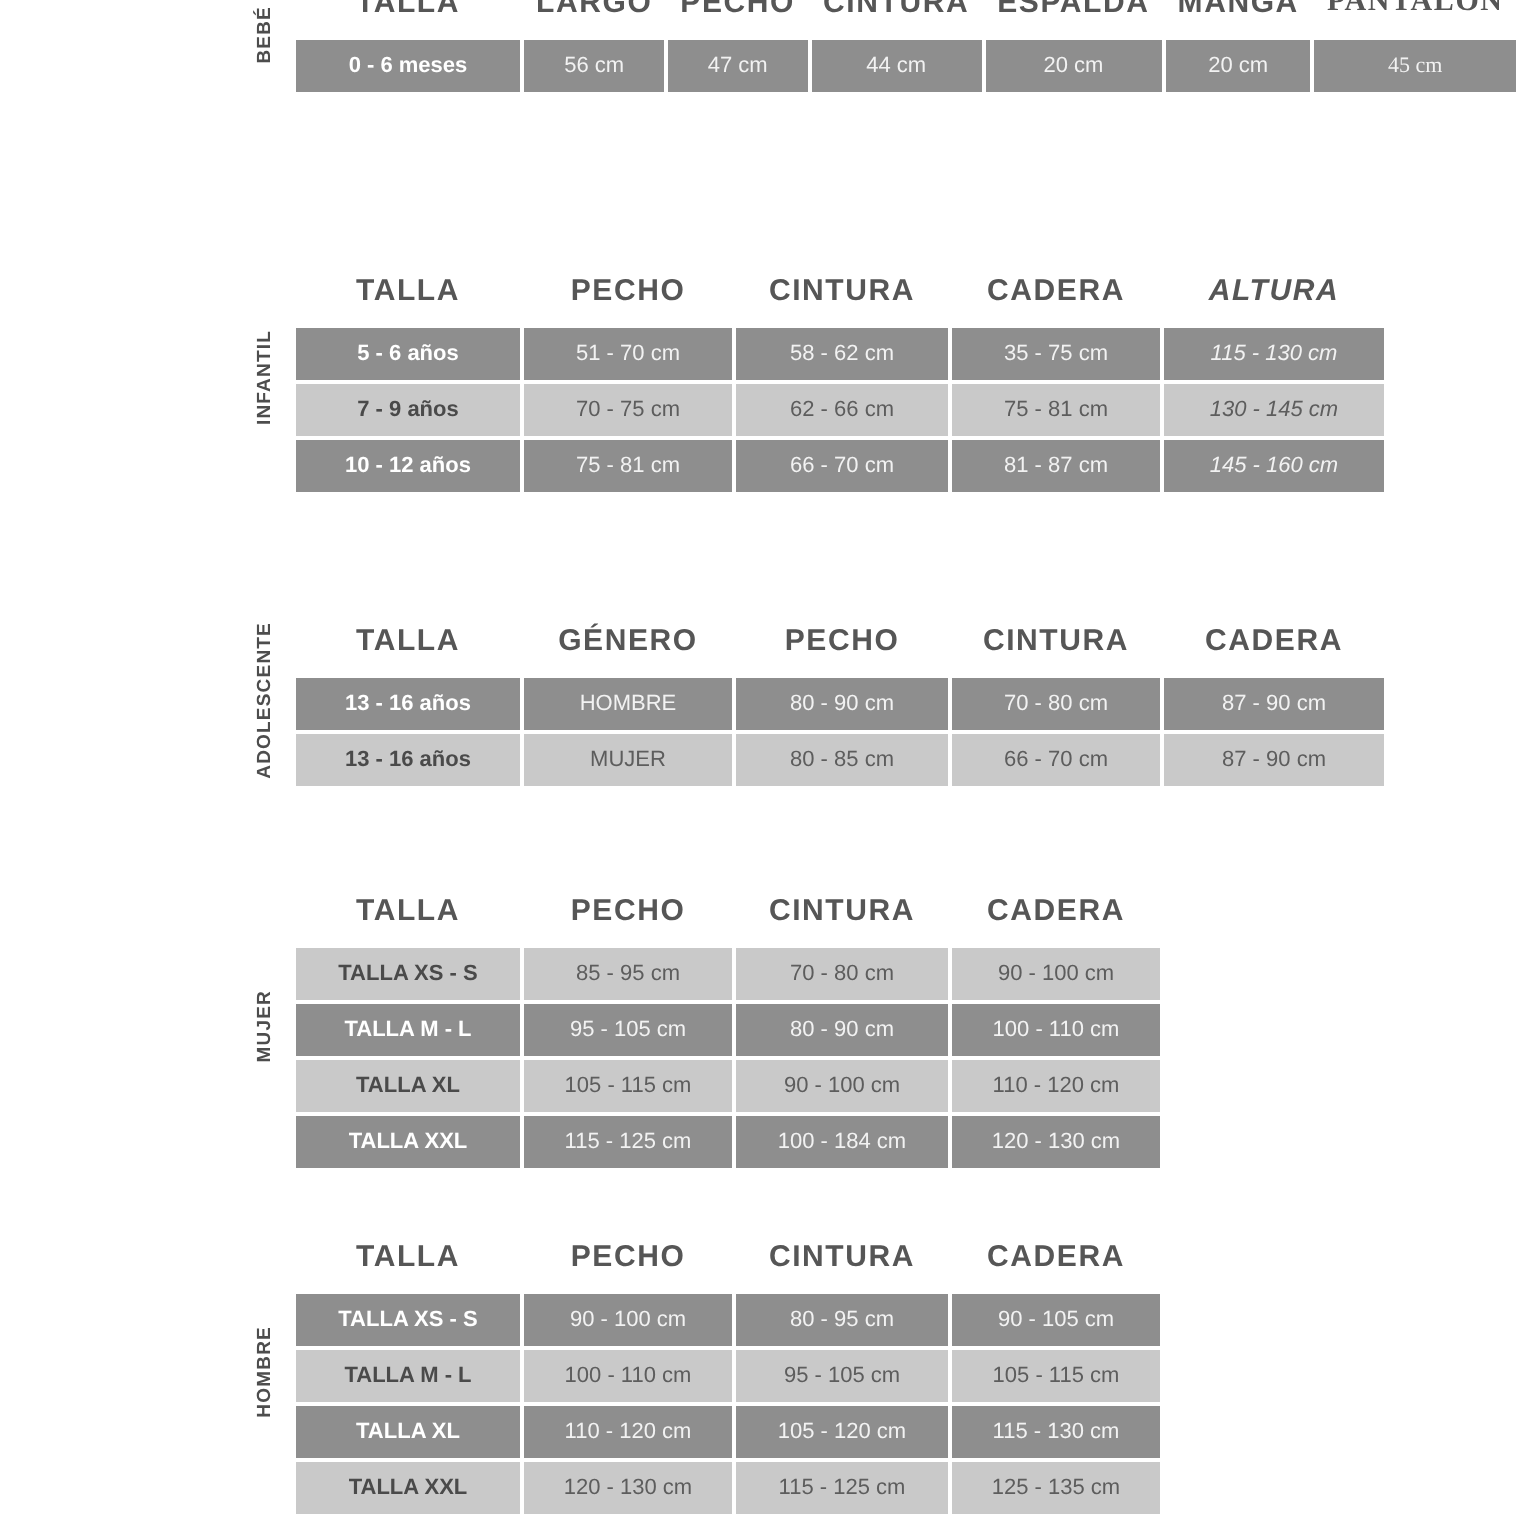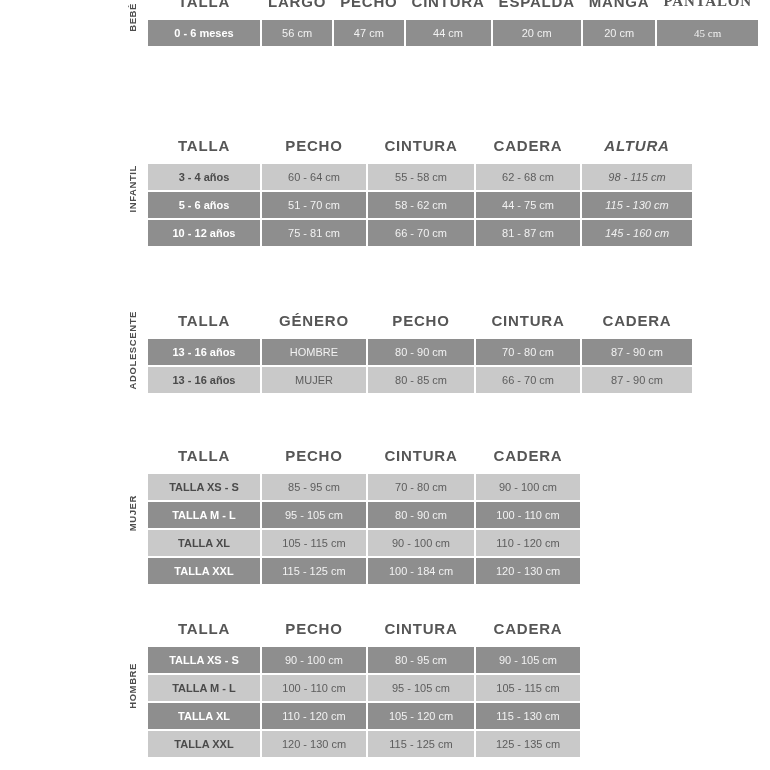--- a/index.html
+++ b/index.html
@@ -157,33 +157,33 @@
       <thead>
         <tr>
           <th class="c0">TALLA</th>
           <th class="c1">PECHO</th>
           <th class="c2">CINTURA</th>
           <th class="c3">CADERA</th>
           <th class="c4">ALTURA</th>
         </tr>
       </thead>
       <tbody>
-        <tr>
-          <td class="c0 first-col">3 - 4 años</td>
-          <td class="c1">60 - 64 cm</td>
-          <td class="c2">55 - 58 cm</td>
-          <td class="c3">62 - 68 cm</td>
-          <td class="c4">98 - 115 cm</td>
-        </tr>
         <tr class="alt">
           <td class="c0 first-col">5 - 6 años</td>
           <td class="c1">51 - 70 cm</td>
           <td class="c2">58 - 62 cm</td>
-          <td class="c3">44 - 75 cm</td>
+          <td class="c3">35 - 75 cm</td>
           <td class="c4">115 - 130 cm</td>
+        </tr>
+        <tr>
+          <td class="c0 first-col">7 - 9 años</td>
+          <td class="c1">70 - 75 cm</td>
+          <td class="c2">62 - 66 cm</td>
+          <td class="c3">75 - 81 cm</td>
+          <td class="c4">130 - 145 cm</td>
         </tr>
         <tr class="alt">
           <td class="c0 first-col">10 - 12 años</td>
           <td class="c1">75 - 81 cm</td>
           <td class="c2">66 - 70 cm</td>
           <td class="c3">81 - 87 cm</td>
           <td class="c4">145 - 160 cm</td>
         </tr>
       </tbody>
     </table>

